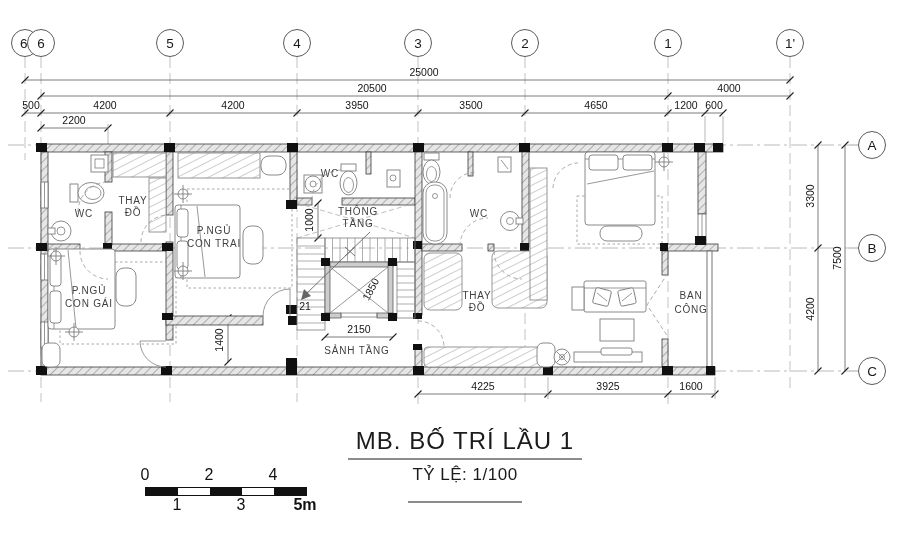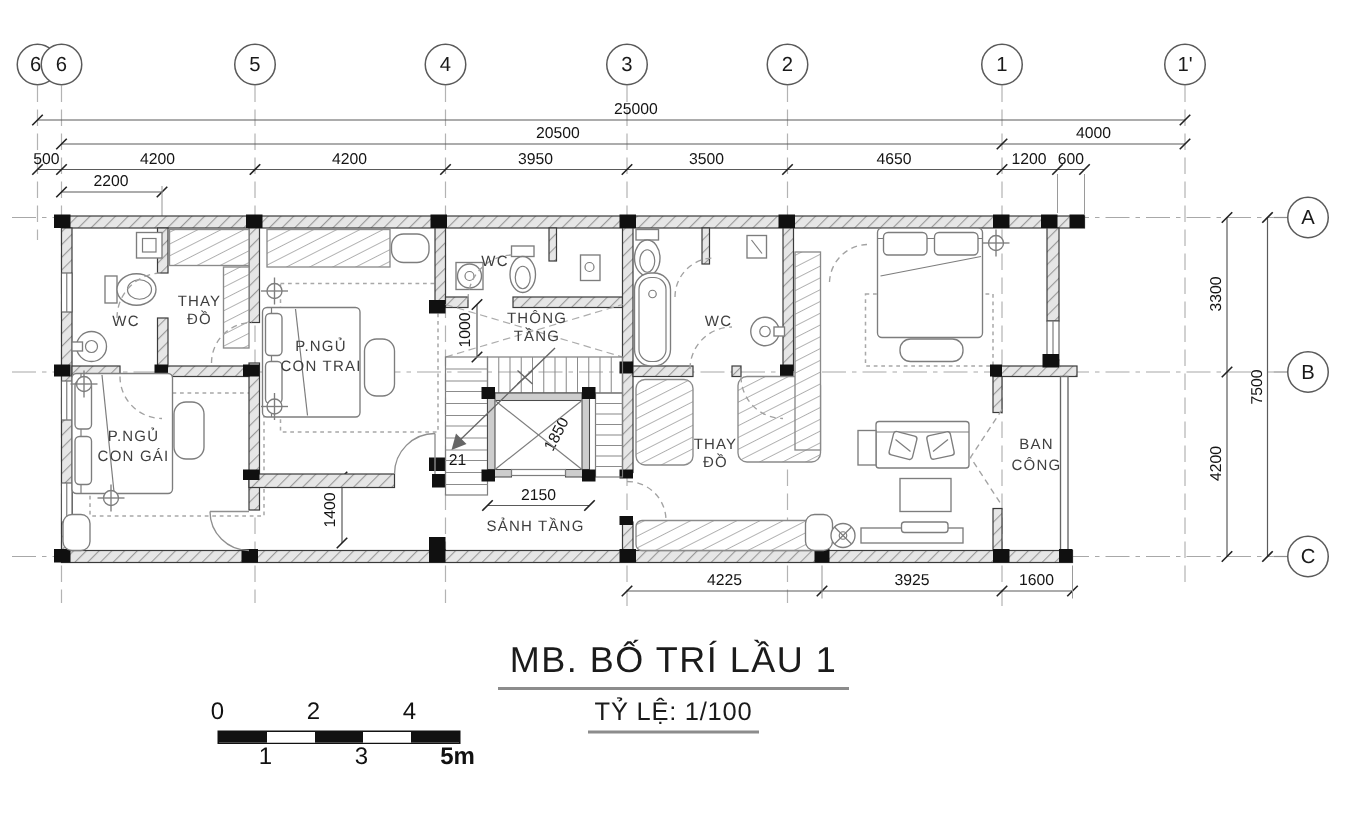--- a/index.html
+++ b/index.html
@@ -23,25 +23,25 @@
   .furn{fill:#fff;stroke:#7d7d7d;stroke-width:0.9;}
   .fln{stroke:#7d7d7d;stroke-width:0.8;fill:none;}
   .rug{fill:none;stroke:#a8a8a8;stroke-width:1;stroke-dasharray:2.5 2.5;}
   .clo{fill:url(#clohatch);stroke:#8a8a8a;stroke-width:0.9;}
   .door{fill:none;stroke:#a2a2a2;stroke-width:0.9;stroke-dasharray:4 3;}
   .doors{fill:none;stroke:#8f8f8f;stroke-width:0.9;}
   .tread{stroke:#8c8c8c;stroke-width:0.7;}
   .lift{fill:#cdcdcd;stroke:#4a4a4a;stroke-width:0.7;}
   .dash{stroke:#adadad;stroke-width:0.8;stroke-dasharray:5 3;fill:none;}
   
-  #title-block{position:absolute;left:324px;top:427px;width:250px;text-align:center;}
+  #title-block{position:absolute;left:340px;top:427px;width:250px;text-align:center;}
   #title-main{display:inline-block;margin:0;font-size:24px;font-weight:normal;color:#1b1b1b;
               letter-spacing:1px;padding:0 8px 3px;border-bottom:2px solid #8c8c8c;}
   #title-scale{display:inline-block;font-size:17px;color:#1b1b1b;letter-spacing:0.5px;
-               margin-top:5px;padding:0 4px 2px;border-bottom:2px solid #8c8c8c;}
+               margin-top:5px;padding:0 4px 16px;border-bottom:2px solid #8c8c8c;}
   
   #scalebar{position:absolute;left:135px;top:466px;width:190px;height:60px;}
   .sb-num{position:absolute;width:24px;text-align:center;font-size:16px;color:#111;}
   #sb-bar{position:absolute;left:10px;top:21px;width:160px;height:7px;border:1px solid #111;
           display:flex;}
   .sb-seg{width:32px;height:7px;}
 </style>
 </head>
 <body>
 

